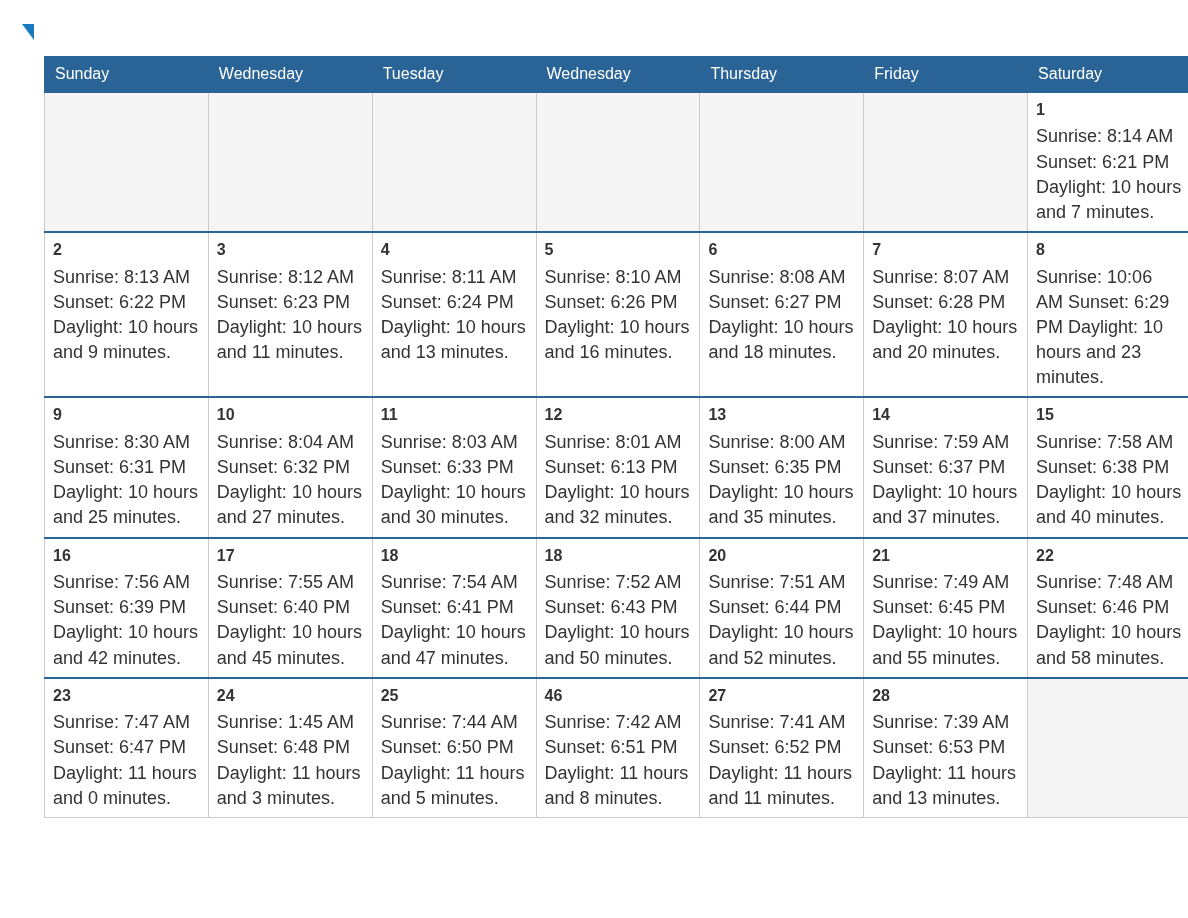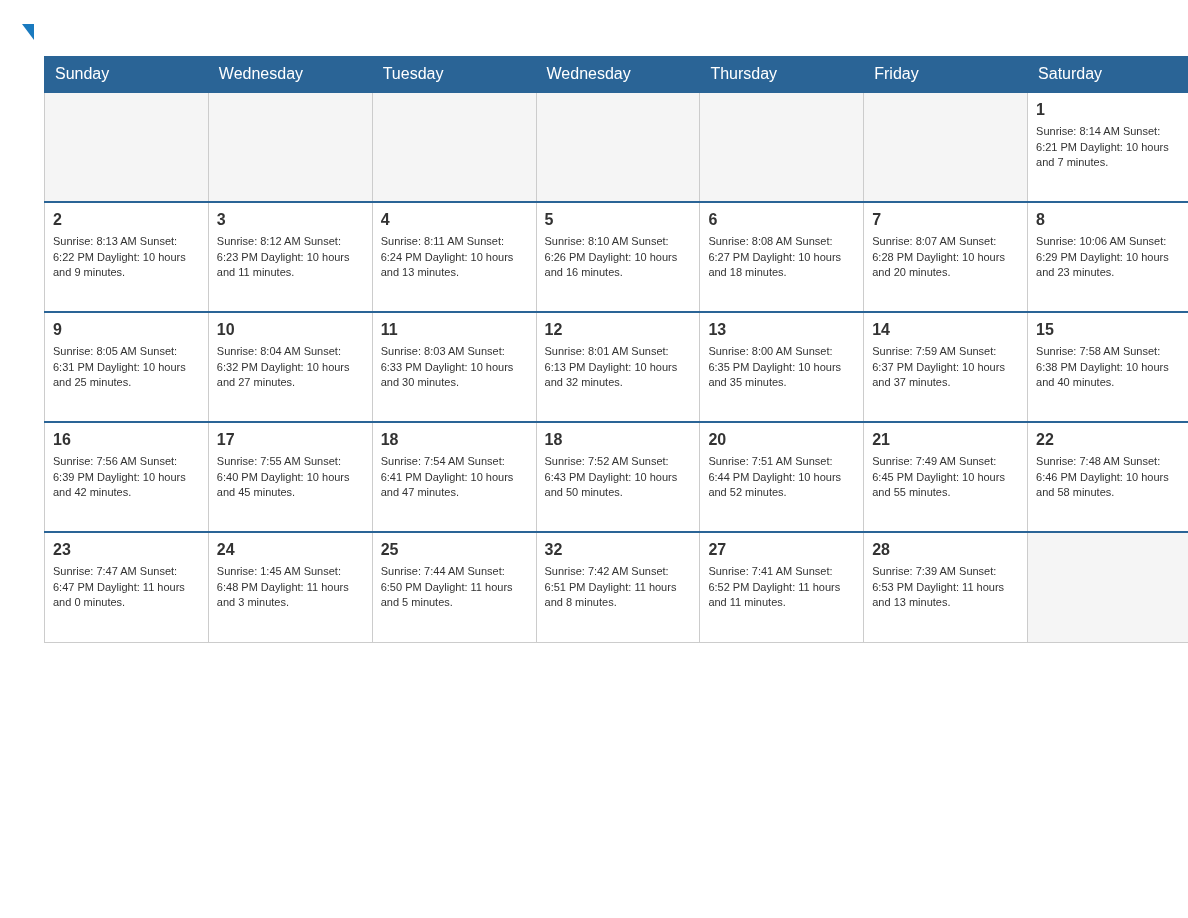--- a/index.html
+++ b/index.html
@@ -83,21 +83,21 @@
       background: #f5f5f5;
       border-top: 2px solid #2a6496;
     }
     .day-number {
       font-size: 16px;
       font-weight: bold;
       display: block;
       margin-bottom: 3px;
     }
     .day-info {
-      font-size: 11px;
+      font-size: 18px;
       color: #333;
     }
   </style>
 </head>
 <body>
 
 <div class="header">
   <div class="logo">
     <div class="logo-text">
       <span class="logo-general"></span>
@@ -178,21 +178,21 @@
         <td>
           <span class="day-number">8</span>
           <div class="day-info">Sunrise: 10:06 AM
 Sunset: 6:29 PM
 Daylight: 10 hours and 23 minutes.</div>
         </td>
       </tr>
       <tr>
         <td>
           <span class="day-number">9</span>
-          <div class="day-info">Sunrise: 8:05 AM
+          <div class="day-info">Sunrise: 8:30 AM
 Sunset: 6:31 PM
 Daylight: 10 hours and 25 minutes.</div>
         </td>
         <td>
           <span class="day-number">10</span>
           <div class="day-info">Sunrise: 8:04 AM
 Sunset: 6:32 PM
 Daylight: 10 hours and 27 minutes.</div>
         </td>
         <td>
@@ -283,21 +283,21 @@
 Sunset: 6:48 PM
 Daylight: 11 hours and 3 minutes.</div>
         </td>
         <td>
           <span class="day-number">25</span>
           <div class="day-info">Sunrise: 7:44 AM
 Sunset: 6:50 PM
 Daylight: 11 hours and 5 minutes.</div>
         </td>
         <td>
-          <span class="day-number">32</span>
+          <span class="day-number">46</span>
           <div class="day-info">Sunrise: 7:42 AM
 Sunset: 6:51 PM
 Daylight: 11 hours and 8 minutes.</div>
         </td>
         <td>
           <span class="day-number">27</span>
           <div class="day-info">Sunrise: 7:41 AM
 Sunset: 6:52 PM
 Daylight: 11 hours and 11 minutes.</div>
         </td>

